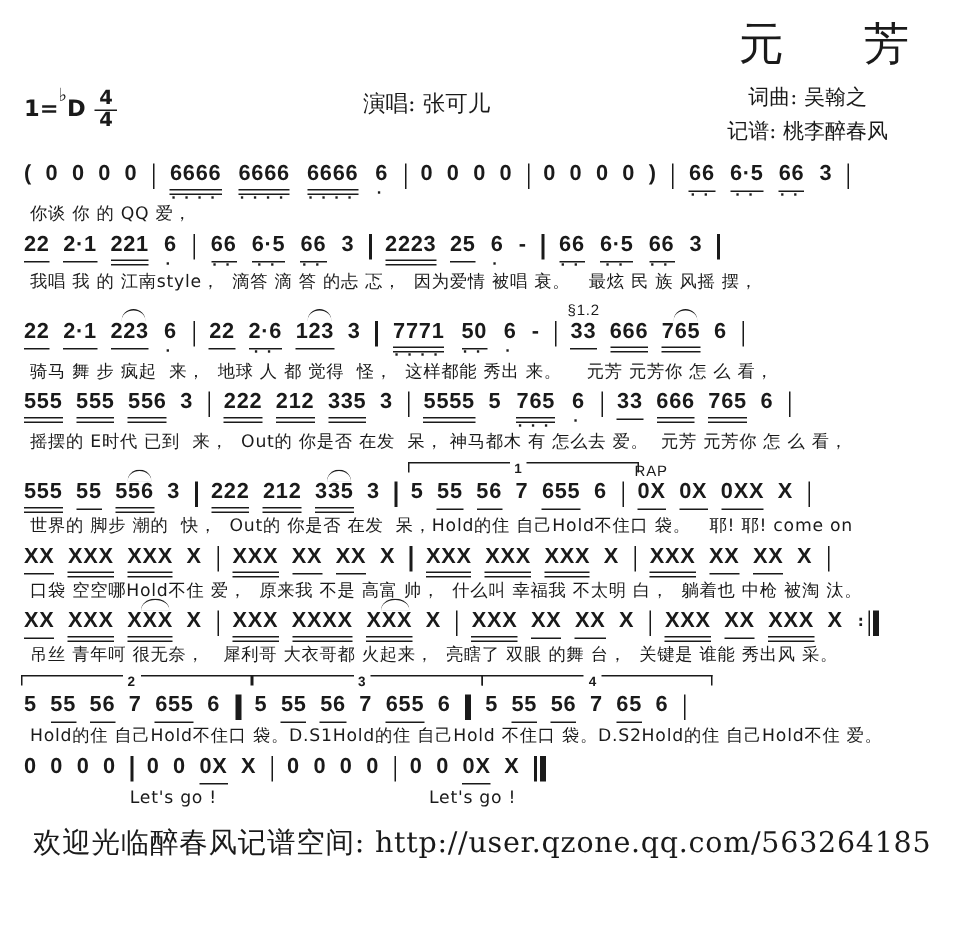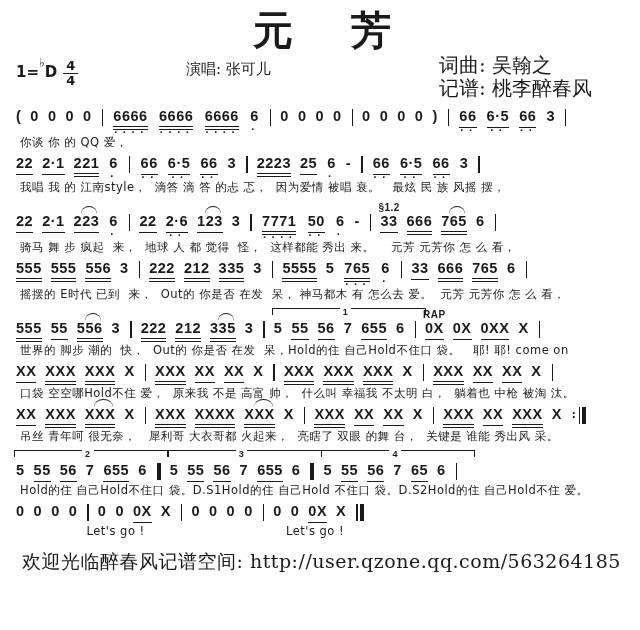--- a/index.html
+++ b/index.html
@@ -6,34 +6,34 @@
   body{
     width:640px;height:630px;overflow:hidden;
     background:#ffffff;color:#1a1a1a;
     font-family:"DejaVu Sans", sans-serif;
     position:relative;
   }
   .sheet{padding:8px 12px 0 16px;}
 
   
   .title{
-    text-align:center;
+    text-align:right;
     font-family:"DejaVu Serif", serif;
-    font-weight:bold;font-size:40px;line-height:36px;
+    font-weight:normal;font-size:30px;line-height:36px;
     letter-spacing:22px;text-indent:22px;
     margin-top:4px;
   }
   .meta-row{display:flex;align-items:flex-start;margin-top:6px;height:44px;}
   .keysig{width:170px;font-weight:bold;font-size:15px;display:flex;align-items:flex-start;gap:6px;padding-top:6px;}
   .flat{font-size:12px;vertical-align:super;position:relative;top:-4px;}
   .frac{display:inline-flex;flex-direction:column;align-items:center;font-size:13px;font-weight:bold;line-height:12px;}
   .frac .n{border-bottom:1.5px solid #1a1a1a;padding:0 3px 1px;}
   .frac .d{padding-top:1px;}
-  .singer{flex:0 0 auto;font-size:15px;padding-top:6px;font-family:"DejaVu Serif",serif;}
-  .credits{margin-left:auto;margin-right:36px;font-size:20px;font-family:"DejaVu Serif",serif;line-height:23px;}
+  .singer{flex:0 0 auto;font-size:15px;padding-top:6px;margin-left:56px;font-family:"DejaVu Serif",serif;}
+  .credits{margin-left:auto;margin-right:36px;font-size:14px;font-family:"DejaVu Serif",serif;line-height:23px;text-align:center;}
 
   
   .music{margin-top:10px;}
   .line-block{margin-bottom:5px;}
   .line-block.has-top{padding-top:13px;}
   .notes-row{display:flex;align-items:flex-start;flex-wrap:nowrap;}
   .tok{
     position:relative;
     display:inline-flex;flex-direction:column;align-items:center;
     margin-right:9px;
@@ -45,21 +45,21 @@
   .u1{border-bottom:1.5px solid #1a1a1a;text-align:center;}
   .u2{border-bottom:4px double #1a1a1a;padding-bottom:1px;}
   .dots{display:block;font-size:11px;line-height:4px;height:4px;letter-spacing:5px;text-indent:2px;margin-top:0;}
   .arc{
     position:absolute;top:-7px;right:2px;width:62%;height:7px;
     border-top:1.6px solid #1a1a1a;
     border-radius:50% 50% 0 0 / 100% 100% 0 0;
   }
   .toplabel{
     position:absolute;top:-14px;left:-2px;
-    font-size:10px;font-weight:bold;white-space:nowrap;
+    font-size:10px;font-weight:normal;white-space:nowrap;
     font-family:"Liberation Sans",sans-serif;
   }
   .volta{
     position:absolute;top:-12px;left:-2px;width:152px;height:6px;
     border-top:1.2px solid #1a1a1a;border-left:1.2px solid #1a1a1a;border-right:1.2px solid #1a1a1a;
   }
   .vlabel{
     position:absolute;top:-16px;left:66px;
     font-size:9px;font-weight:bold;background:#fff;padding:0 3px;
   }

